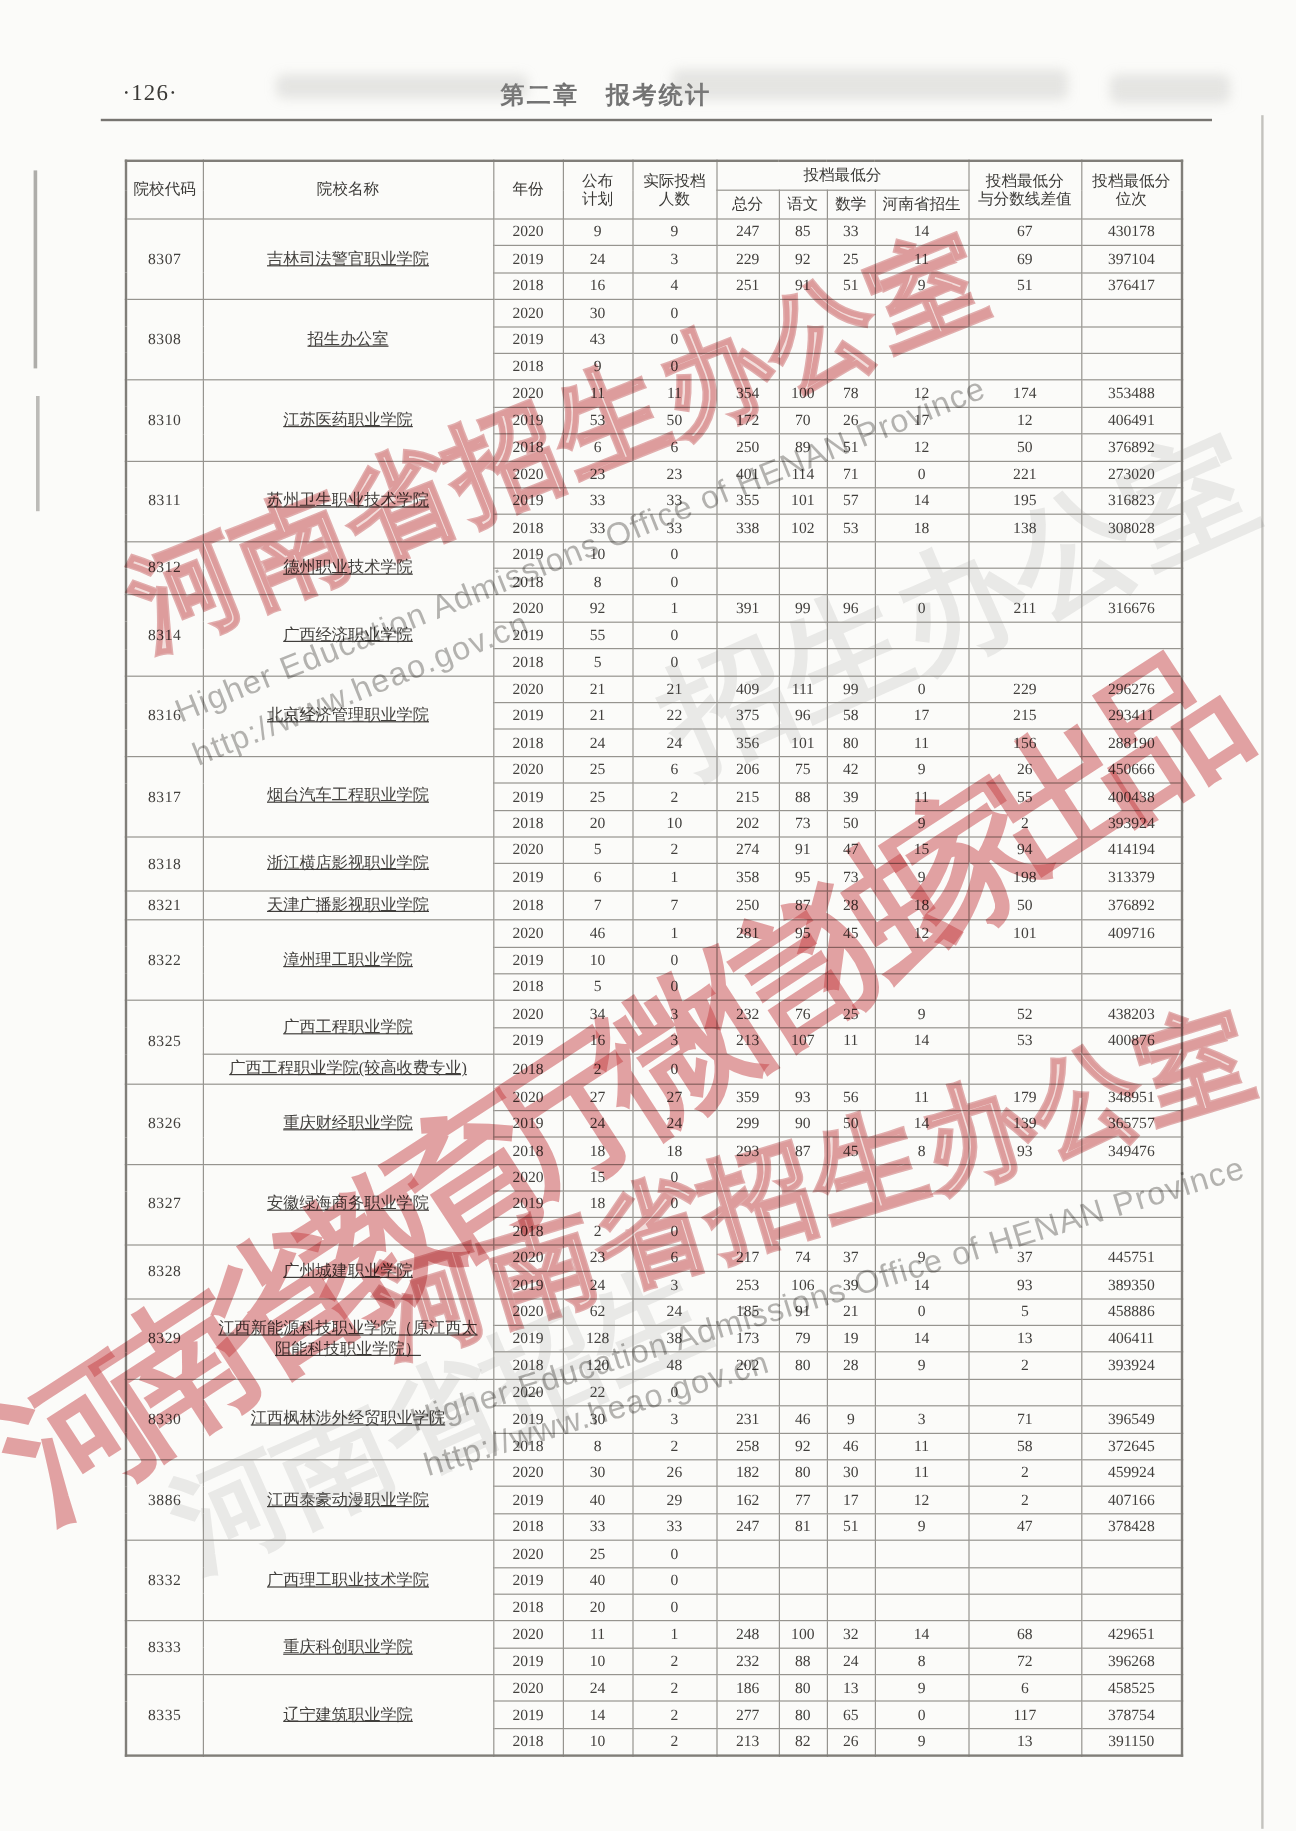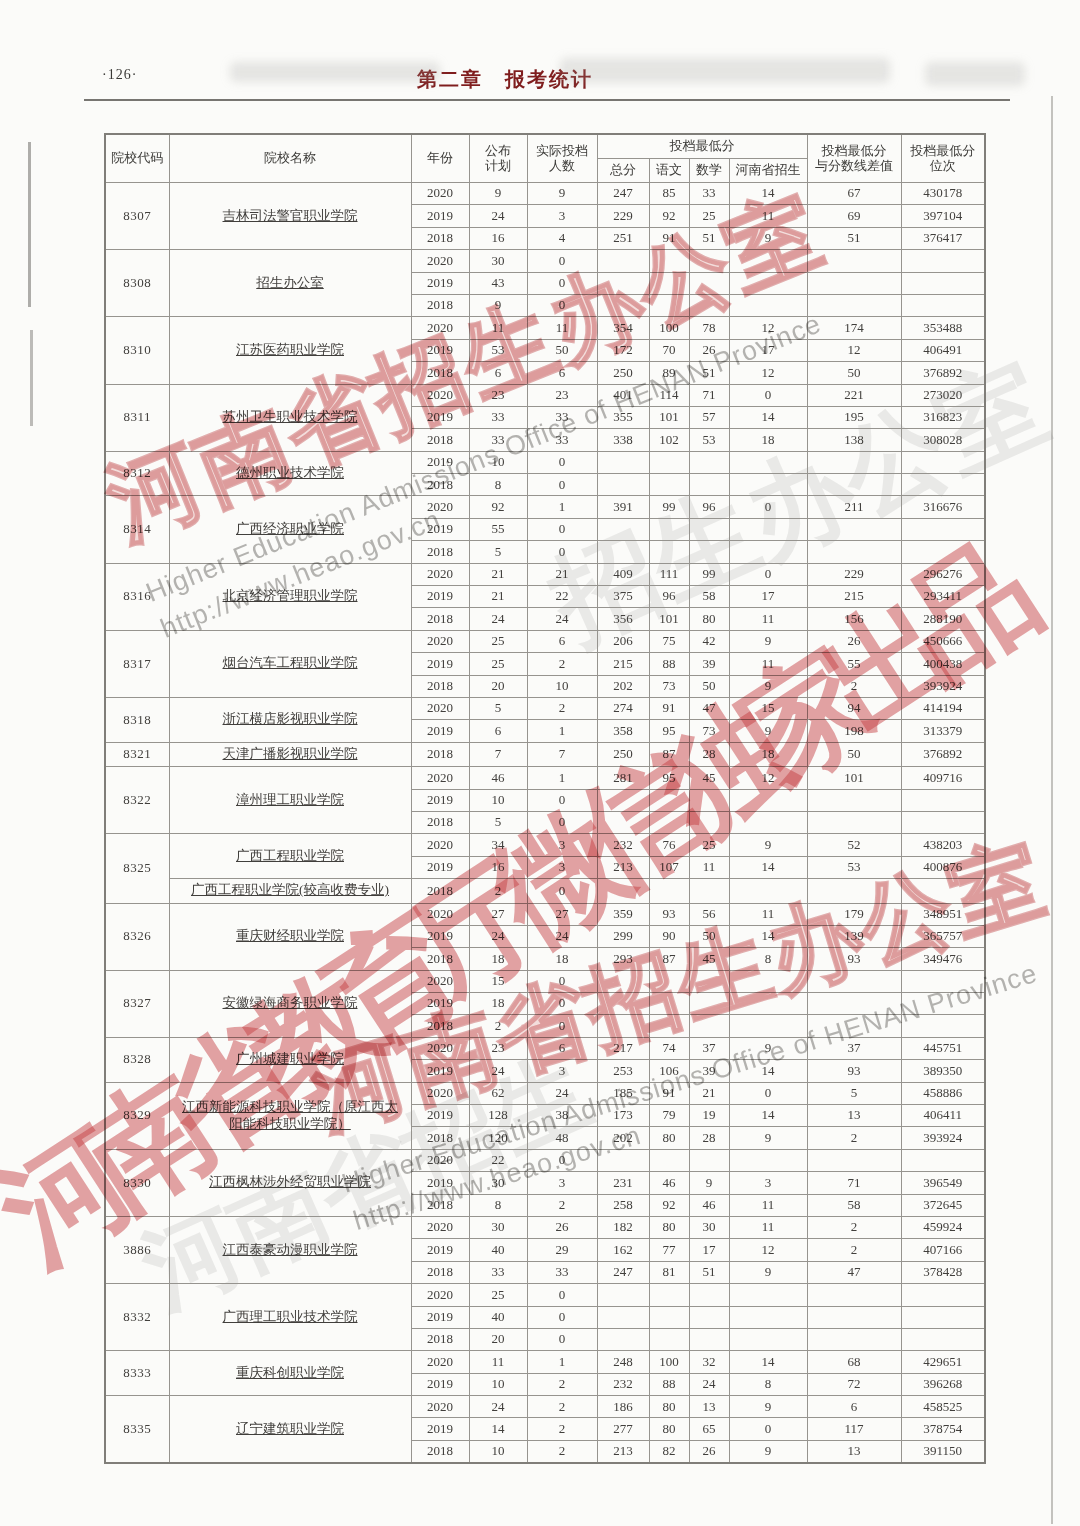--- a/index.html
+++ b/index.html
@@ -2,22 +2,22 @@
 <html><head>
 <meta charset="utf-8">
 <style>
   html,body{margin:0;padding:0;}
   body{
     width:1080px;height:1526px;position:relative;overflow:hidden;
     background:#fbfbf9;color:#3c3b38;
     font-family:"Liberation Serif","DejaVu Serif",serif;
   }
   
-  .page-number{position:absolute;left:102px;top:67px;font-size:14px;letter-spacing:1px;color:#3a3936;}
-  .chapter-title{position:absolute;left:0;right:70px;top:66px;text-align:center;font-size:20px;font-weight:bold;letter-spacing:2px;color:#7f1d1d;}
+  .page-number{position:absolute;left:102px;top:67px;font-size:19px;letter-spacing:1px;color:#3a3936;}
+  .chapter-title{position:absolute;left:0;right:70px;top:66px;text-align:center;font-size:20px;font-weight:bold;letter-spacing:2px;color:#737373;}
   .header-rule{position:absolute;left:84px;top:99px;width:926px;height:2px;background:#56544f;opacity:.8;}
   
   .smudge{position:absolute;background:rgba(152,151,147,.22);filter:blur(5px);border-radius:6px;}
   .right-line{position:absolute;left:1051px;top:96px;width:2px;height:1428px;background:#c3c2be;}
   .left-mark{position:absolute;background:#6f6d69;width:3px;}
   
   table.admissions{
     position:absolute;left:104px;top:133px;width:880px;
     border-collapse:collapse;table-layout:fixed;
     border:2px solid #807e79;

